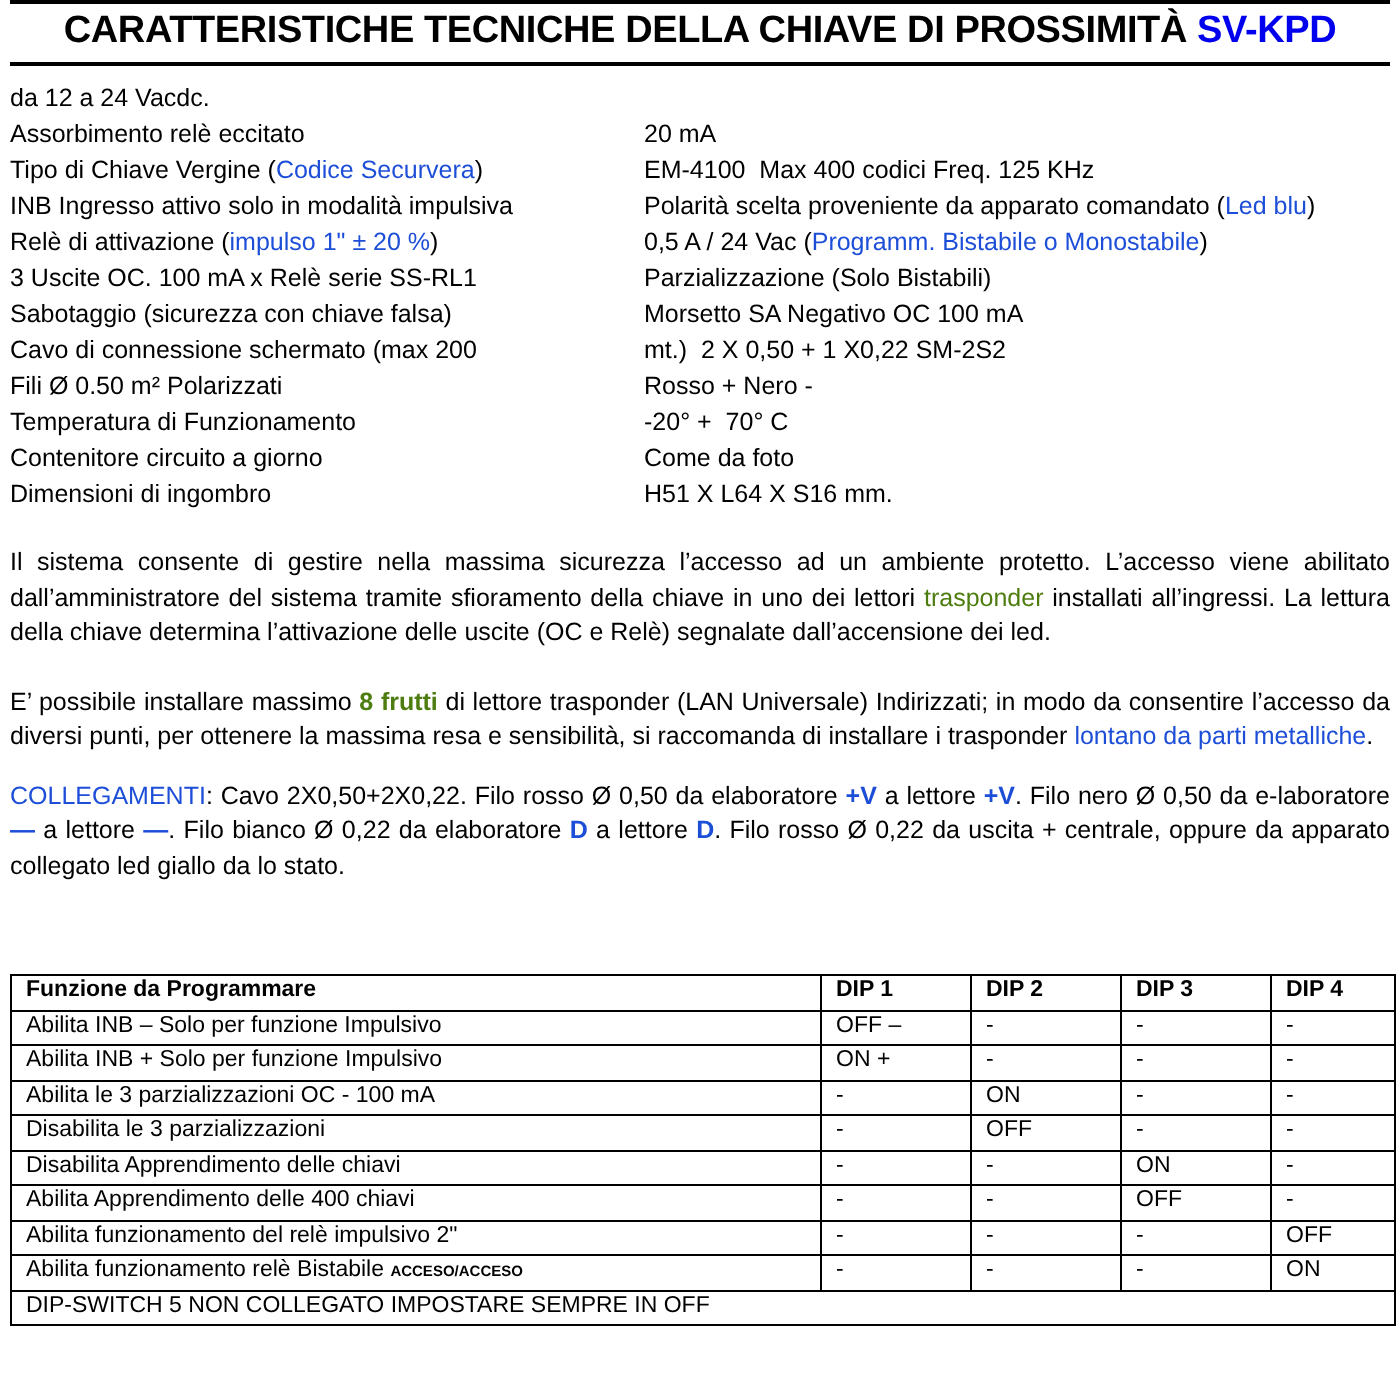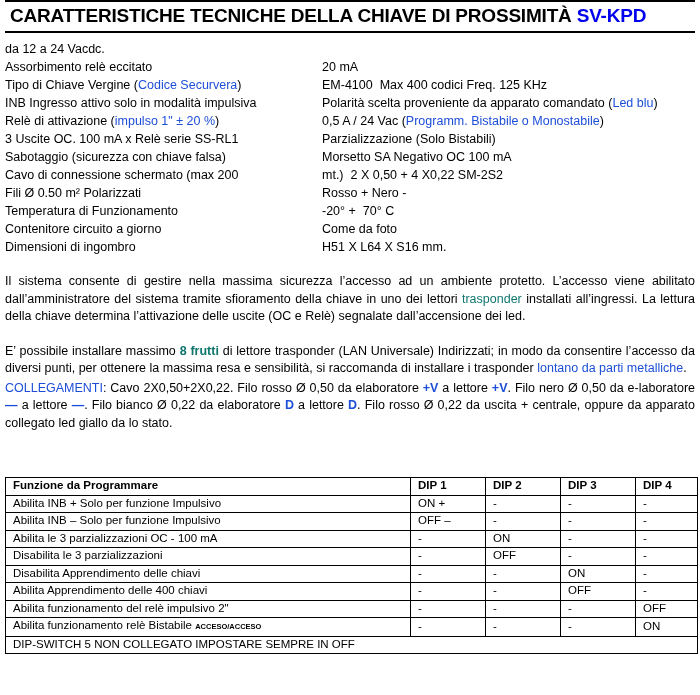--- a/index.html
+++ b/index.html
@@ -5,33 +5,33 @@
   html,body{margin:0;padding:0;background:#fff;}
   body{
     width:700px;height:695px;overflow:hidden;
     font-family:"Liberation Sans","DejaVu Sans",sans-serif;
     color:#000;
   }
   .page{padding:0 5px;}
   .title-bar{
     border-top:2px solid #000;border-bottom:2px solid #000;
     padding:3px 5px 4px 5px;
-    font-size:19px;font-weight:bold;letter-spacing:-0.2px;white-space:nowrap;
+    font-size:19px;font-weight:bold;letter-spacing:-0.2px;white-space:nowrap;text-align:center;
   }
   .title-model{color:#0000EE;}
   .spec-list{margin-top:7px;font-size:12.5px;}
   .spec-row{display:flex;line-height:18px;}
   .spec-label{width:317px;flex:0 0 317px;white-space:pre-wrap;}
   .spec-value{white-space:pre-wrap;}
   .para{
     margin:17px 0 0 0;font-size:12.5px;line-height:17.5px;text-align:justify;
   }
-  .para.p3{margin-top:2px;}
+  .para.p3{margin-top:12px;}
   .s-blue{color:#1d4ed8;}
-  .s-maroon{color:#0f766e;}
+  .s-maroon{color:#4d7c0f;}
   .s-b{font-weight:bold;}
   .s-tiny{font-size:7.5px;font-weight:bold;}
   table.dip{
     border-collapse:collapse;width:692px;margin-top:45px;
     font-size:11.5px;table-layout:fixed;
   }
   table.dip th,table.dip td{
     border:1px solid #000;padding:1px 7px 2px 7px;line-height:13.5px;
     text-align:left;overflow:hidden;white-space:nowrap;
   }
@@ -73,21 +73,21 @@
       <div class="spec-row">
         <span class="spec-label"><span>3 Uscite OC. 100 mA x Relè serie SS-RL1</span></span>
         <span class="spec-value"><span>Parzializzazione (Solo Bistabili)</span></span>
       </div>
       <div class="spec-row">
         <span class="spec-label"><span>Sabotaggio (sicurezza con chiave falsa)</span></span>
         <span class="spec-value"><span>Morsetto SA Negativo OC 100 mA</span></span>
       </div>
       <div class="spec-row">
         <span class="spec-label"><span>Cavo di connessione schermato (max 200</span></span>
-        <span class="spec-value"><span>mt.)  2 X 0,50 + 4 X0,22 SM-2S2</span></span>
+        <span class="spec-value"><span>mt.)  2 X 0,50 + 1 X0,22 SM-2S2</span></span>
       </div>
       <div class="spec-row">
         <span class="spec-label"><span>Fili Ø 0.50 m² Polarizzati</span></span>
         <span class="spec-value"><span>Rosso + Nero -</span></span>
       </div>
       <div class="spec-row">
         <span class="spec-label"><span>Temperatura di Funzionamento</span></span>
         <span class="spec-value"><span>-20° +  70° C</span></span>
       </div>
       <div class="spec-row">
@@ -116,29 +116,29 @@
       <tr>
           <th class="func-h">Funzione da Programmare</th>
           <th>DIP 1</th>
           <th>DIP 2</th>
           <th>DIP 3</th>
           <th>DIP 4</th>
         </tr>
     </thead>
     <tbody>
         <tr>
-          <td><span>Abilita INB + Solo per funzione Impulsivo</span></td>
-          <td>ON +</td>
+          <td><span>Abilita INB – Solo per funzione Impulsivo</span></td>
+          <td>OFF –</td>
           <td class="c">-</td>
           <td class="c">-</td>
           <td class="c">-</td>
         </tr>
         <tr>
-          <td><span>Abilita INB – Solo per funzione Impulsivo</span></td>
-          <td>OFF –</td>
+          <td><span>Abilita INB + Solo per funzione Impulsivo</span></td>
+          <td>ON +</td>
           <td class="c">-</td>
           <td class="c">-</td>
           <td class="c">-</td>
         </tr>
         <tr>
           <td><span>Abilita le 3 parzializzazioni OC - 100 mA</span></td>
           <td class="c">-</td>
           <td>ON</td>
           <td class="c">-</td>
           <td class="c">-</td>

